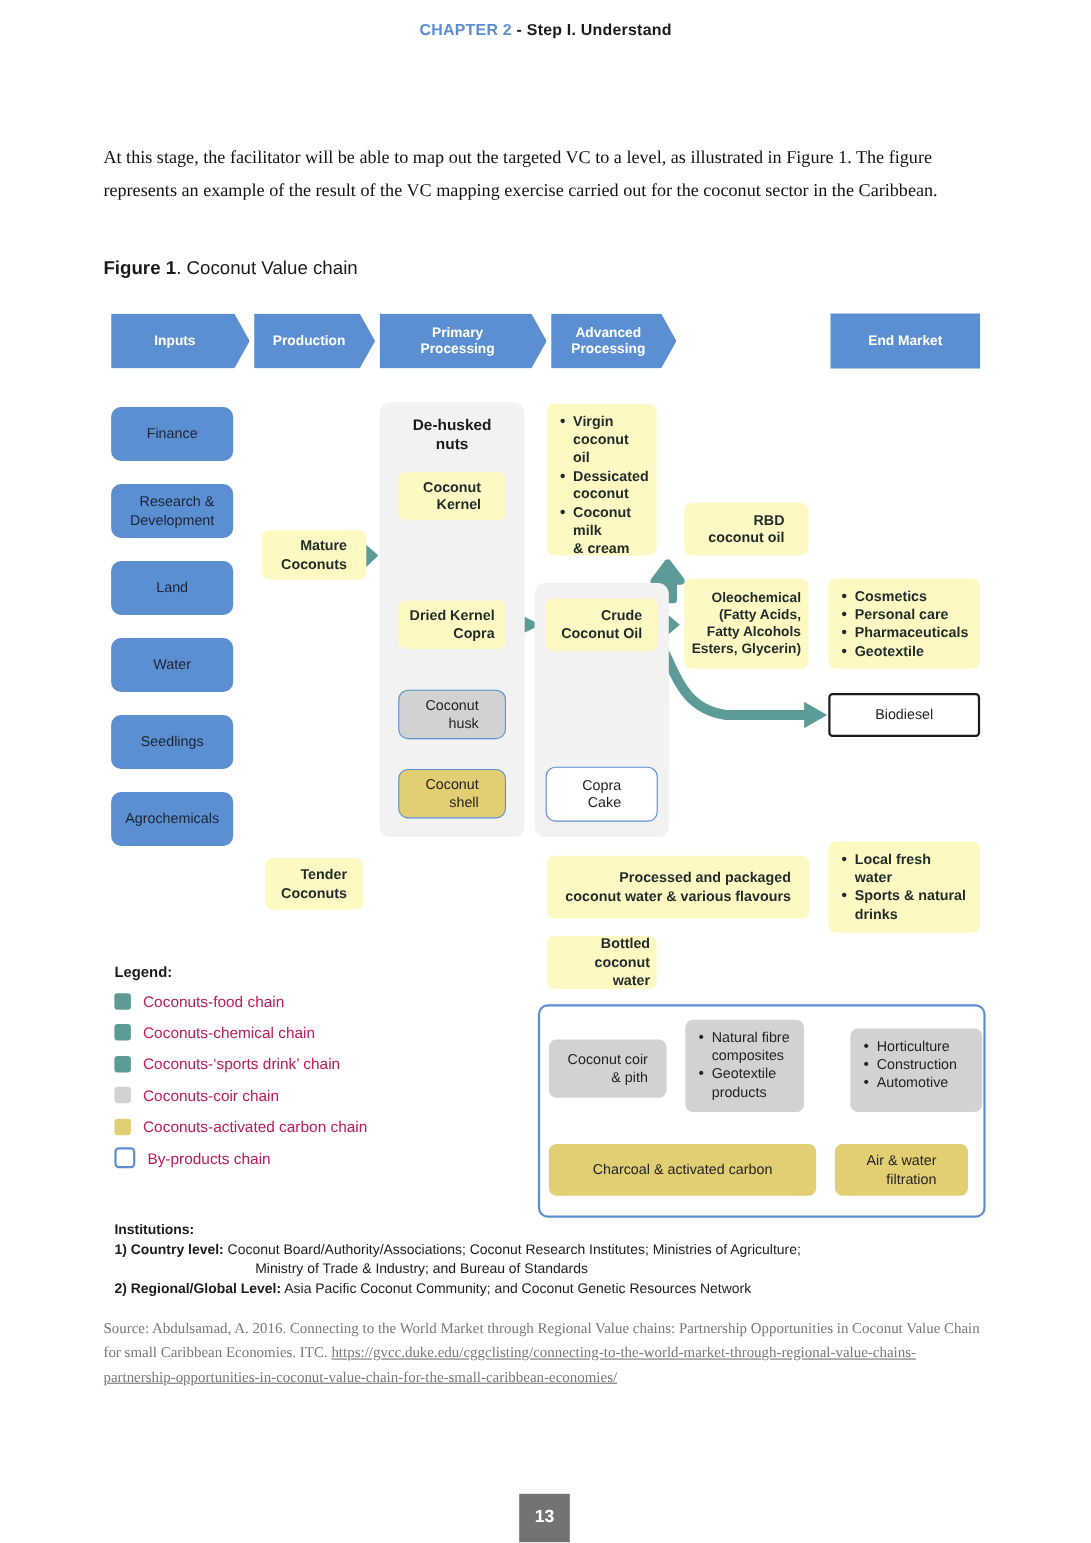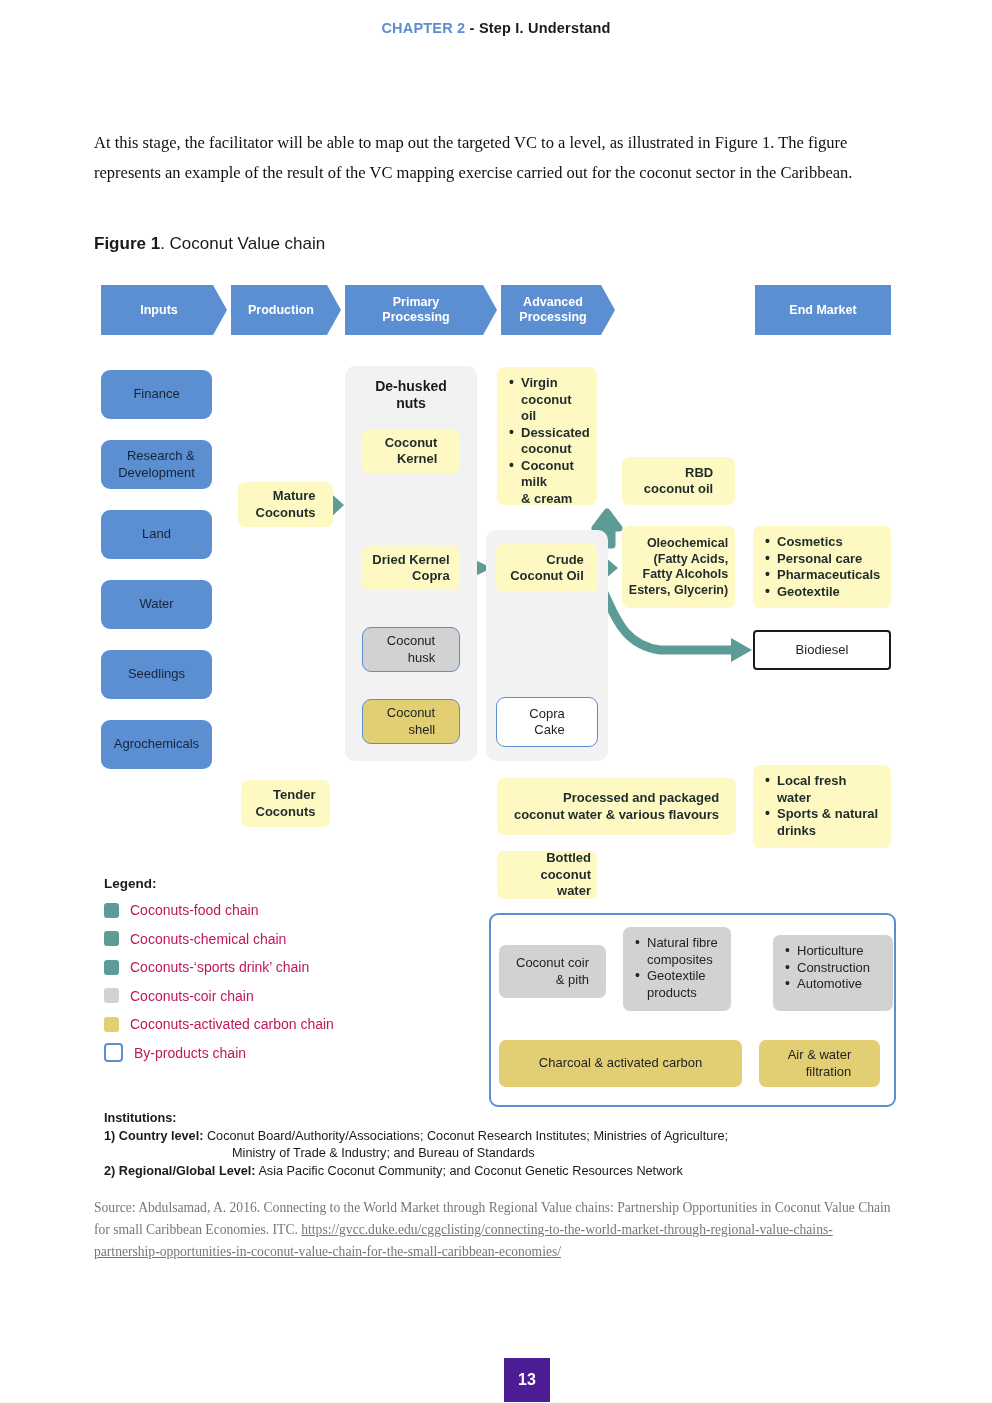--- a/index.html
+++ b/index.html
@@ -101,22 +101,22 @@
   .source{
     position:absolute;left:94px;top:1197px;width:800px;
     font-family:"Liberation Serif",serif;
     font-size:13.6px;line-height:22px;color:#777;
   }
   .source .lnk{color:#777;text-decoration:underline;}
 
   
   .pagenum{
     position:absolute;left:472px;top:1358px;width:46px;height:44px;
-    background:#4c1d95;color:#fff;font-size:16px;font-weight:bold;
-    display:flex;align-items:center;justify-content:center;margin-left:32px;
+    background:#737373;color:#fff;font-size:16px;font-weight:bold;
+    display:flex;align-items:center;justify-content:center;
   }
   .arrow-layer{position:absolute;left:0;top:0;width:992px;height:1403px;}
 </style>
 </head>
 <body>
 
 <div class="page">
 
   <div class="runhead">
     <span class="chap">CHAPTER 2</span><span class="ttl"> - </span><span class="ttl">Step I. Understand</span>

